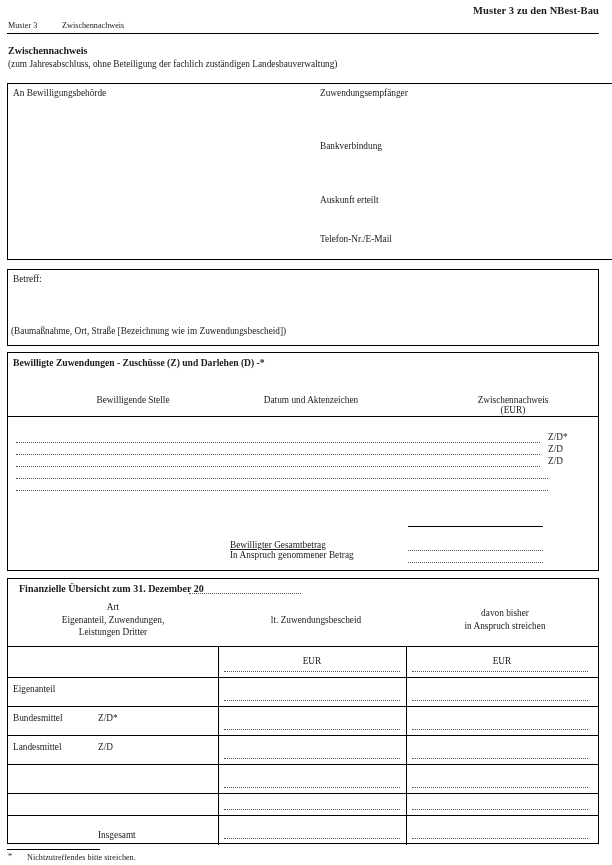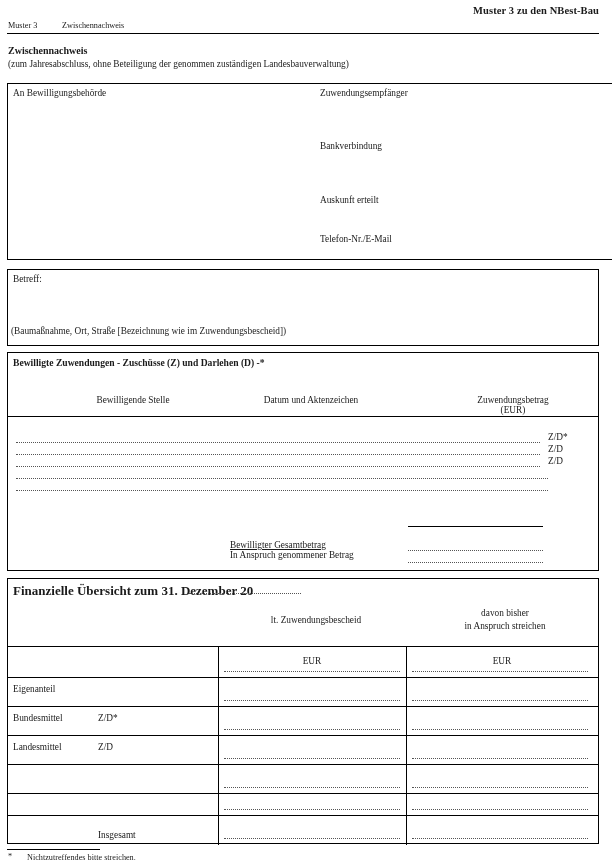--- a/index.html
+++ b/index.html
@@ -108,23 +108,23 @@
   .grant-row-dots { height: 0; border-bottom: 1px dotted #555; position: absolute; }
   .zd-mark { position: absolute; font-size: 9.3px; }
   #total-rule { position: absolute; }
   .total-label { position: absolute; font-size: 9.3px; }
   .total-dots { position: absolute; border-bottom: 1px dotted #555; height: 0; }
 
   
   #box-finance { left: 7px; top: 578px; width: 592px; height: 266px; }
   #fin-title {
     position: absolute;
-    left: 5px; top: 4px;
+    left: 11px; top: 4px;
     font-weight: bold;
-    font-size: 13px;
+    font-size: 10px;
   }
   #fin-title-dots {
     position: absolute;
     left: 181px;
     top: 14px;
     width: 112px;
     border-bottom: 1px dotted #555;
     height: 0;
   }
   .fin-hdr-cell {
@@ -193,42 +193,42 @@
 <body>
 
 <div class="page">
 
   <div id="doc-title">Muster 3 zu den NBest-Bau</div>
   <div id="hdr-muster">Muster 3</div>
   <div id="hdr-kind">Zwischennachweis</div>
   <div id="hdr-rule" class="solidrule"></div>
 
   <div id="main-heading">Zwischennachweis</div>
-  <div id="sub-heading">(zum Jahresabschluss, ohne Beteiligung der genommen zuständigen Landesbauverwaltung)</div>
+  <div id="sub-heading">(zum Jahresabschluss, ohne Beteiligung der fachlich zuständigen Landesbauverwaltung)</div>
 
   <div class="bx" id="box-address">
     <div class="addr-label" style="left:5px; top:4px;">An Bewilligungsbehörde</div>
 
     <div class="addr-label" style="left:312px; top:4px;">Zuwendungsempfänger</div>
     <div class="addr-label" style="left:312px; top:57px;">Bankverbindung</div>
     <div class="addr-label" style="left:312px; top:111px;">Auskunft erteilt</div>
     <div class="addr-label" style="left:312px; top:150px;">Telefon-Nr./E-Mail</div>
   </div>
 
   <div class="bx" id="box-betreff">
     <div class="addr-label" style="left:5px; top:4px;">Betreff:</div>
     <div class="addr-label" style="left:3px; top:56px;">(Baumaßnahme, Ort, Straße [Bezeichnung wie im Zuwendungsbescheid])</div>
   </div>
 
   <div class="bx" id="box-grants">
     <div id="grants-title">Bewilligte Zuwendungen - Zuschüsse (Z) und Darlehen (D) -*</div>
 
     <div class="grants-colhead" style="left:125px;">Bewilligende Stelle</div>
     <div class="grants-colhead" style="left:303px;">Datum und Aktenzeichen</div>
-    <div class="grants-colhead" style="left:505px;">Zuwendungsbetrag (EUR)</div>
+    <div class="grants-colhead" style="left:505px;">Zwischennachweis (EUR)</div>
 
     <div id="grants-divider"></div>
 
     <div class="grant-row-dots" style="left:8px; top:89px;  width:524px;"></div>
     <div class="grant-row-dots" style="left:8px; top:101px; width:524px;"></div>
     <div class="grant-row-dots" style="left:8px; top:113px; width:524px;"></div>
     <div class="grant-row-dots" style="left:8px; top:125px; width:532px;"></div>
     <div class="grant-row-dots" style="left:8px; top:137px; width:532px;"></div>
 
     <div class="zd-mark" style="left:540px; top:79px;">Z/D*</div>
@@ -242,20 +242,25 @@
 
     <div class="total-label" style="left:222px; top:197px;">In Anspruch genommener Betrag</div>
     <div class="total-dots" style="left:400px; top:209px; width:135px;"></div>
   </div>
 
   <div class="bx" id="box-finance">
 
     <div id="fin-title">Finanzielle Übersicht zum 31. Dezember 20</div>
     <div id="fin-title-dots"></div>
 
+    <div class="fin-hdr-cell" style="left:0px; top:22px; width:210px;">
+      <div>Art</div>
+      <div>Eigenanteil, Zuwendungen,</div>
+      <div>Leistungen Dritter</div>
+    </div>
 
     <div class="fin-hdr-cell" style="left:213px; top:35px; width:190px;">lt. Zuwendungsbescheid</div>
 
     <div class="fin-hdr-cell" style="left:405px; top:28px; width:184px;">
       <div>davon bisher</div>
       <div>in Anspruch streichen</div>
     </div>
 
     <div class="hline" style="left:0px;   top:67px;  width:590px;"></div>
     <div class="hline" style="left:0px;   top:98px;  width:590px;"></div>

